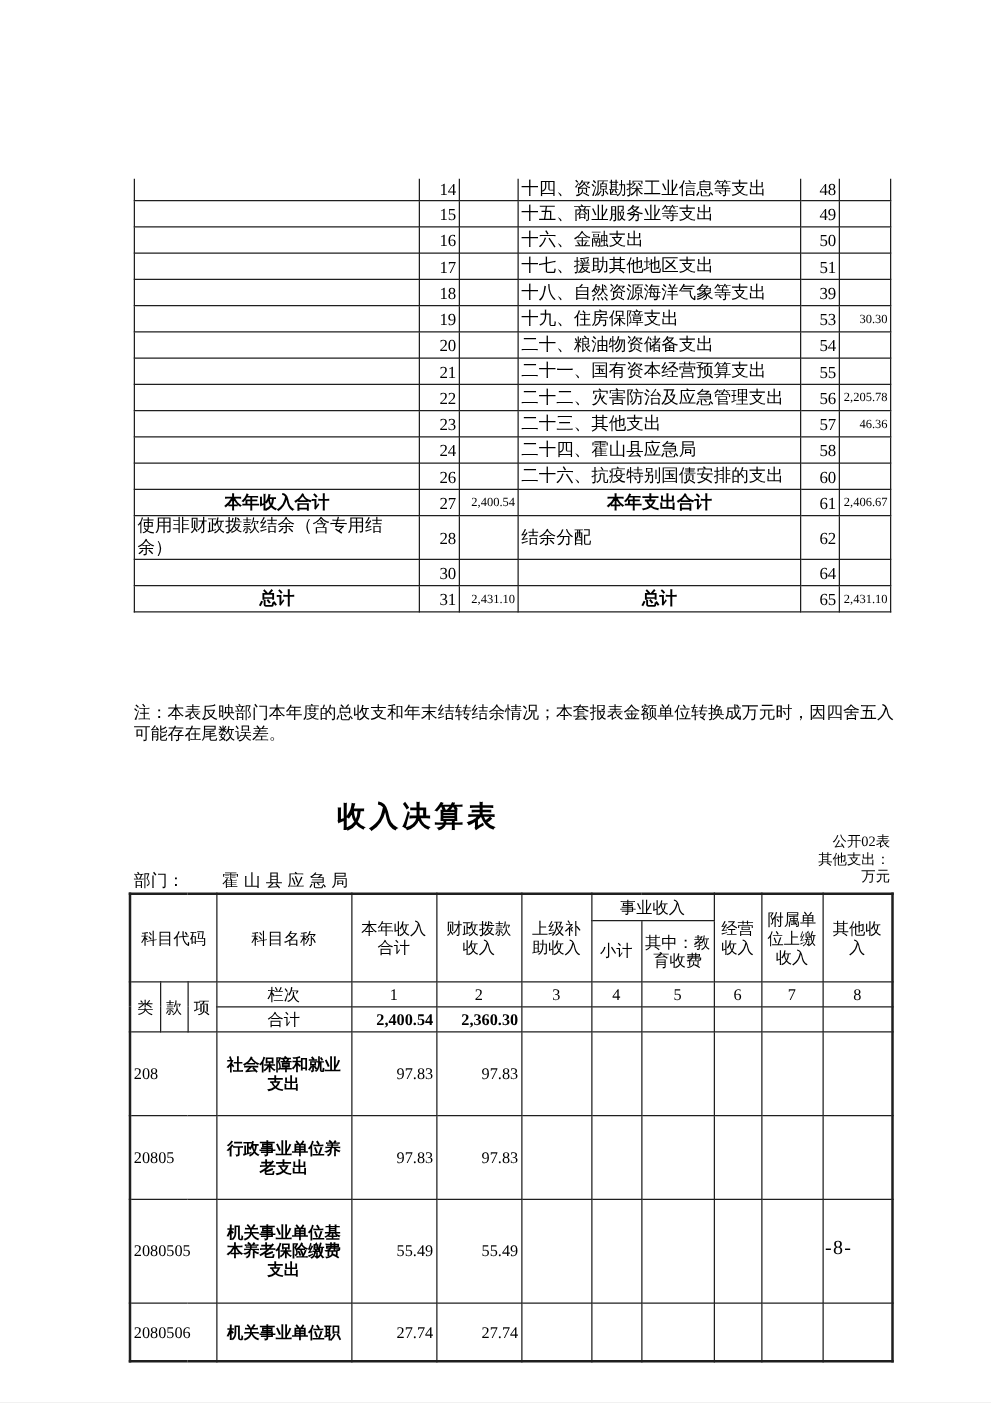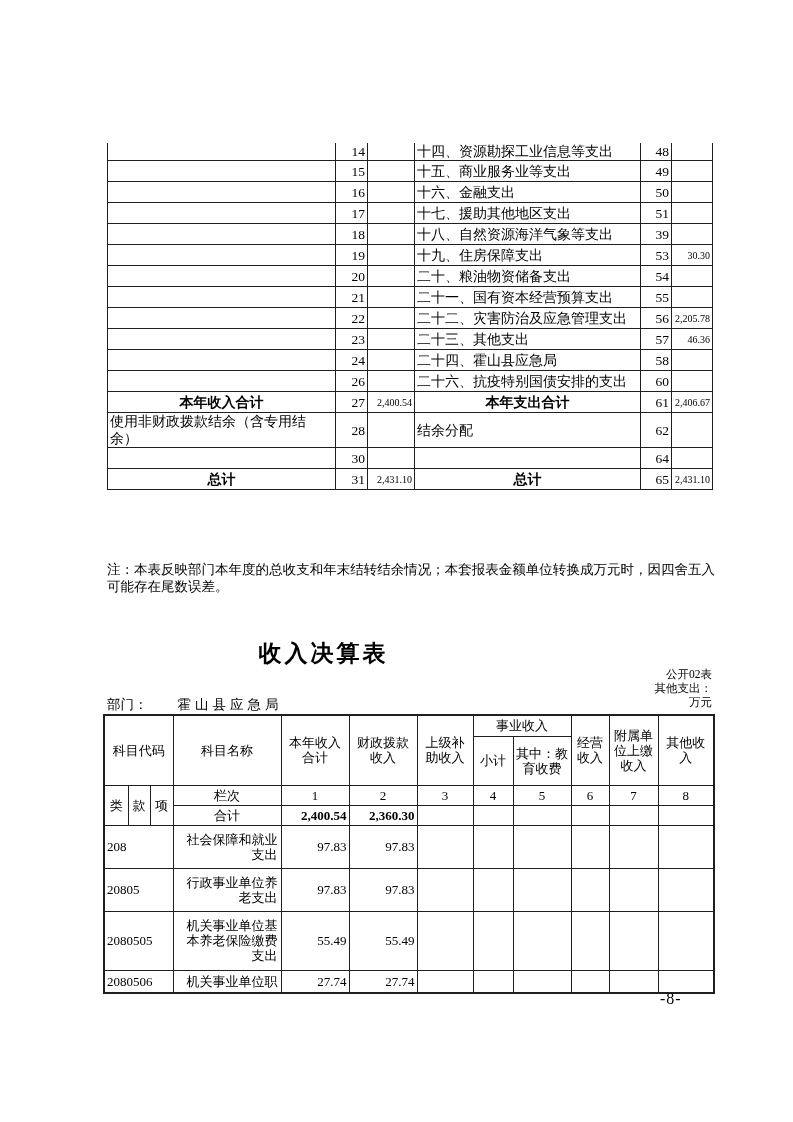--- a/index.html
+++ b/index.html
@@ -13,40 +13,40 @@
   .sumtbl td{font-size:14px;height:20px;line-height:17px;padding:0 2px;}
   .sumtbl tr:first-child td{border-top:none;height:15px;}
   .sumtbl .lbl{text-align:left;}
   .sumtbl .num{text-align:right;font-size:13.5px;}
   .sumtbl .val{text-align:right;font-size:10px;line-height:15px;word-break:break-all;}
   .sumtbl .boldc{font-weight:bold;text-align:center;}
 
   .note{position:absolute;left:107px;top:561px;width:608px;font-size:13.5px;line-height:17px;text-align:justify;}
 
   
-  .sec-title{position:absolute;left:0;top:638px;width:647px;text-align:center;
+  .sec-title{position:absolute;left:11px;top:638px;width:647px;text-align:center;
              font-size:23px;font-weight:bold;letter-spacing:3px;
              font-family:"Liberation Sans","DejaVu Sans",sans-serif;}
   .meta{position:absolute;right:81px;top:667px;text-align:right;font-size:11.5px;line-height:14px;}
   .dept{position:absolute;left:107px;top:696px;font-size:13.5px;}
   .dept .dept-name{margin-left:30px;letter-spacing:4px;}
 
   .inctbl{position:absolute;left:103px;top:714px;width:610px;border:2px solid #1f1f1f;}
   .inctbl th,.inctbl td{font-size:13px;font-weight:normal;line-height:15px;padding:0 2px;text-align:center;}
   .inctbl thead tr:nth-child(1){height:21px;}
   .inctbl thead tr:nth-child(2){height:49px;}
   .inctbl thead tr:nth-child(3){height:20px;}
   .inctbl thead tr:nth-child(4){height:20px;}
   .inctbl tbody tr:nth-child(1) td,.inctbl tbody tr:nth-child(2) td{height:42px;}
   .inctbl tbody tr:nth-child(3) td{height:58px;}
   .inctbl tbody tr:nth-child(4) td{height:21px;}
   .inctbl td.l{text-align:left;}
   .inctbl td.r{text-align:right;}
   .inctbl td.b{font-weight:bold;}
-  .inctbl td.namecell{text-align:right;padding:0 3px;}
+  .inctbl td.namecell{text-align:center;padding:12px 3px;font-weight:bold;}
 
   .pageno{position:absolute;left:660px;top:990px;font-size:16px;letter-spacing:1px;}
 </style>
 </head>
 <body>
 
 <div class="page">
 
   <table class="sumtbl">
     <colgroup>

